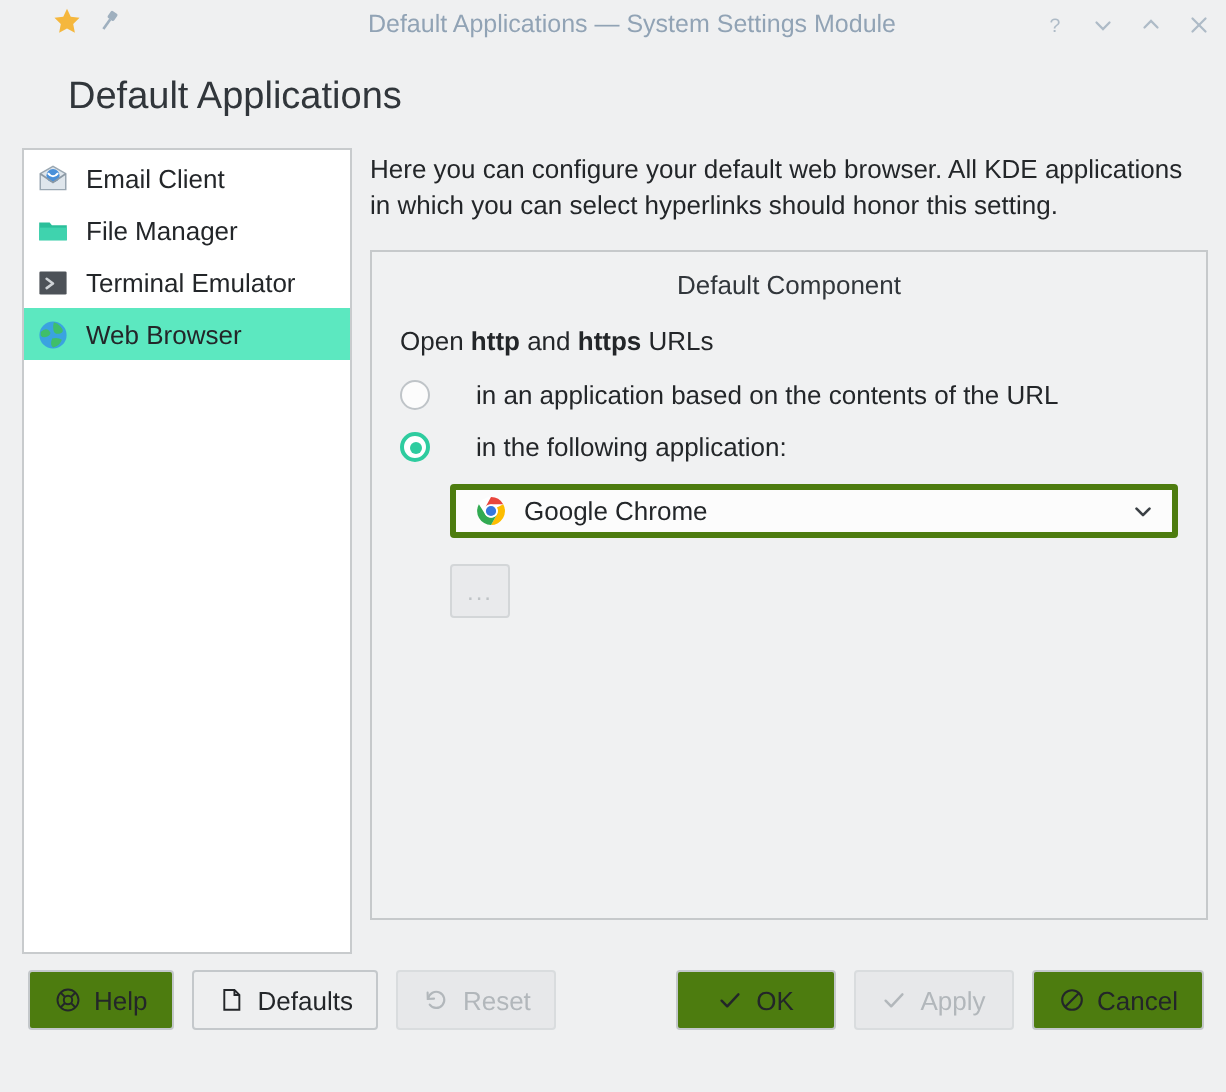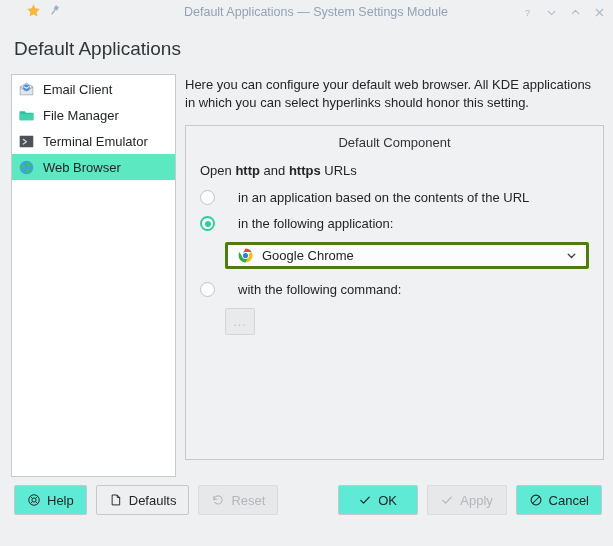--- a/index.html
+++ b/index.html
@@ -56,21 +56,22 @@
     width: 15px;
     height: 15px;
     display: flex;
     align-items: center;
     justify-content: center;
     color: #aebbc7;
   }
 
   
   .page-header {
-    padding: 14px 0 8px 14px;
+    padding: 14px 0 8px 4px;
+    margin-left: 30px;
   }
   .page-title {
     font-size: 19px;
     color: #31363b;
     font-weight: normal;
   }
 
   
   .content {
     display: flex;
@@ -232,21 +233,21 @@
     display: flex;
     align-items: center;
     padding: 9px 11px 0 14px;
     gap: 9px;
   }
   .spacer { flex: 1; }
   .btn {
     height: 30px;
     border: 1px solid #c4c8cb;
     border-radius: 2px;
-    background: #5eead4;
+    background: #4d7c0f;
     display: inline-flex;
     align-items: center;
     justify-content: center;
     gap: 6px;
     padding: 0 12px;
     font-size: 13px;
     color: #232629;
     box-sizing: border-box;
     white-space: nowrap;
   }
@@ -395,24 +396,20 @@
           </span>
           <span class="combo-text">Google Chrome</span>
           <span class="chev">
             <svg width="13" height="13" viewBox="0 0 16 16" fill="none" stroke="#3b4045" stroke-width="1.6" stroke-linecap="round" stroke-linejoin="round">
               <polyline points="4,6.5 8,10.5 12,6.5"></polyline>
             </svg>
           </span>
         </div>
       </div>
 
-      <div class="radio-row">
-        <span class="radio"></span>
-        <span class="radio-label">with the following command:</span>
-      </div>
 
       <div class="cmd-wrap">
         <div class="browse-btn">...</div>
       </div>
 
     </div>
   </div>
 </div>
 
 <div class="footer">

